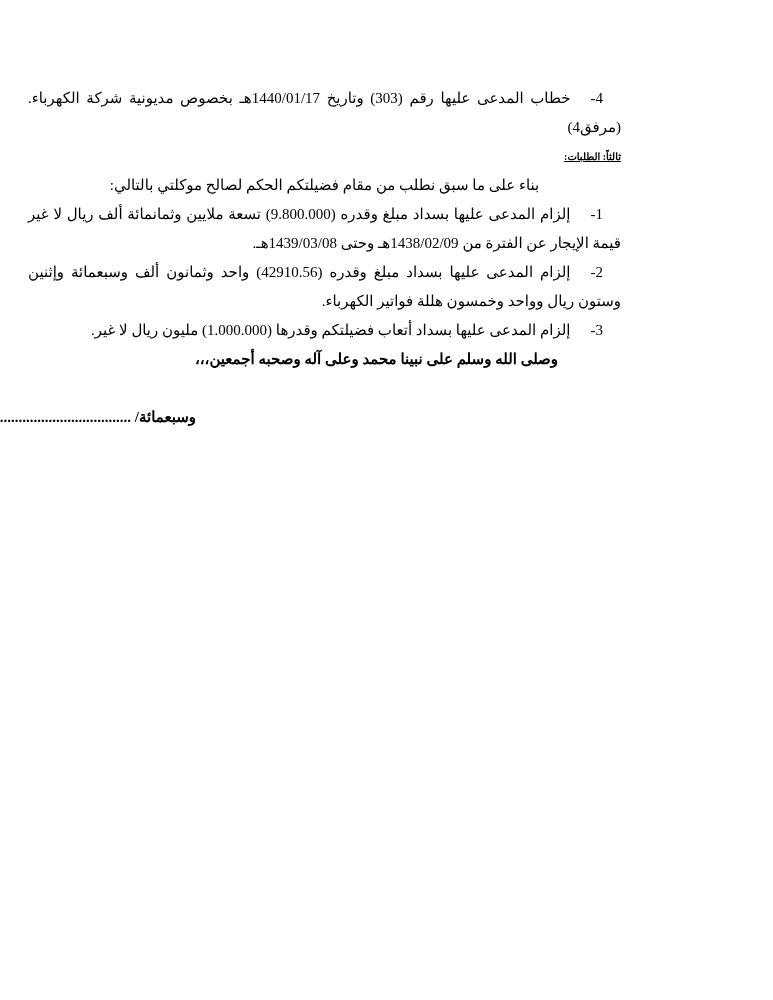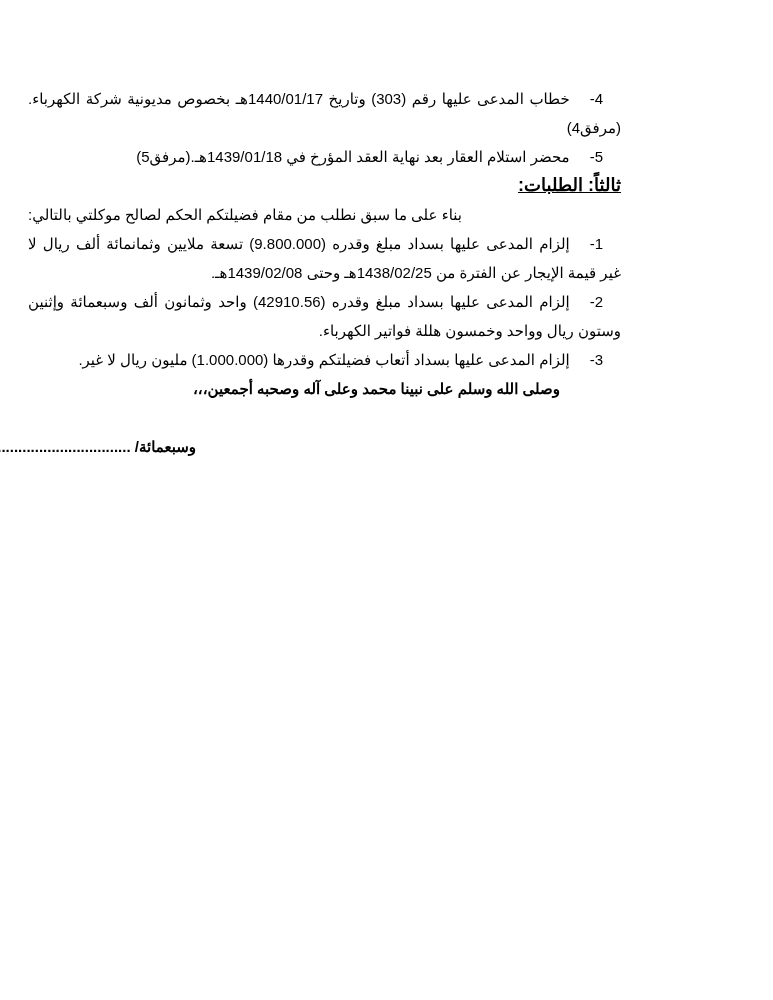--- a/index.html
+++ b/index.html
@@ -11,21 +11,21 @@
       width: 773px;
       height: 1000px;
       overflow: hidden;
     }
     .page {
       box-sizing: border-box;
       width: 649px;
       height: 1000px;
       padding: 84px 28px 0 28px;
       direction: rtl;
-      font-family: Liberation Sans, sans-serif;
+      font-family: Liberation Serif, serif;
       font-size: 15px;
       line-height: 29px;
       color: #000000;
       background: #ffffff;
     }
     p, h3, div {
       margin: 0;
       padding: 0;
     }
     .item {
@@ -33,25 +33,25 @@
       text-justify: inter-word;
       text-indent: 18px; 
     }
     .item .tab {
       display: inline-block;
       width: 20px;
     }
     .section-heading {
       font-weight: bold;
       text-decoration: underline;
-      font-size: 18px;
+      font-size: 10px;
       line-height: 29px;
     }
     .intro {
-      text-align: left;
+      text-align: center;
     }
     .salawat {
       font-weight: bold;
       text-align: center;
       position: relative;
       right: -52px; 
     }
     .signature {
       margin-top: 29px;
       padding-right: 425px;
@@ -63,27 +63,26 @@
       letter-spacing: 0px;
     }
   </style>
 </head>
 <body>
 
 <div class="page" dir="rtl" lang="ar">
 
   <p class="item"><span class="marker">4-</span><span class="tab"></span><span>خطاب المدعى عليها رقم (303) وتاريخ 1440/01/17هـ بخصوص مديونية شركة الكهرباء. (مرفق4)</span></p>
 
-  <p class="item"><span class="marker">5-</span><span class="tab"></span><span>محضر استلام العقار بعد نهاية العقد المؤرخ في 1439/01/18هـ.(مرفق5)</span></p>
 
   <h3 class="section-heading">ثالثاً: الطلبات:</h3>
 
   <p class="intro">بناء على ما سبق نطلب من مقام فضيلتكم الحكم لصالح موكلتي بالتالي:</p>
 
-  <p class="item"><span class="marker">1-</span><span class="tab"></span><span>إلزام المدعى عليها بسداد مبلغ وقدره (9.800.000) تسعة ملايين وثمانمائة ألف ريال لا غير قيمة الإيجار عن الفترة من 1438/02/25هـ وحتى 1439/02/08هـ.</span></p>
+  <p class="item"><span class="marker">1-</span><span class="tab"></span><span>إلزام المدعى عليها بسداد مبلغ وقدره (9.800.000) تسعة ملايين وثمانمائة ألف ريال لا غير قيمة الإيجار عن الفترة من 1438/02/09هـ وحتى 1439/03/08هـ.</span></p>
 
   <p class="item"><span class="marker">2-</span><span class="tab"></span><span>إلزام المدعى عليها بسداد مبلغ وقدره (42910.56) واحد وثمانون ألف وسبعمائة وإثنين وستون ريال وواحد وخمسون هللة فواتير الكهرباء.</span></p>
 
   <p class="item"><span class="marker">3-</span><span class="tab"></span><span>إلزام المدعى عليها بسداد أتعاب فضيلتكم وقدرها (1.000.000) مليون ريال لا غير.</span></p>
 
   <p class="salawat">وصلى الله وسلم على نبينا محمد وعلى آله وصحبه أجمعين،،،</p>
 
   <div class="signature"><span class="sig-label">وسبعمائة/ </span><span class="dots">....................................................</span></div>
 
 </div>

